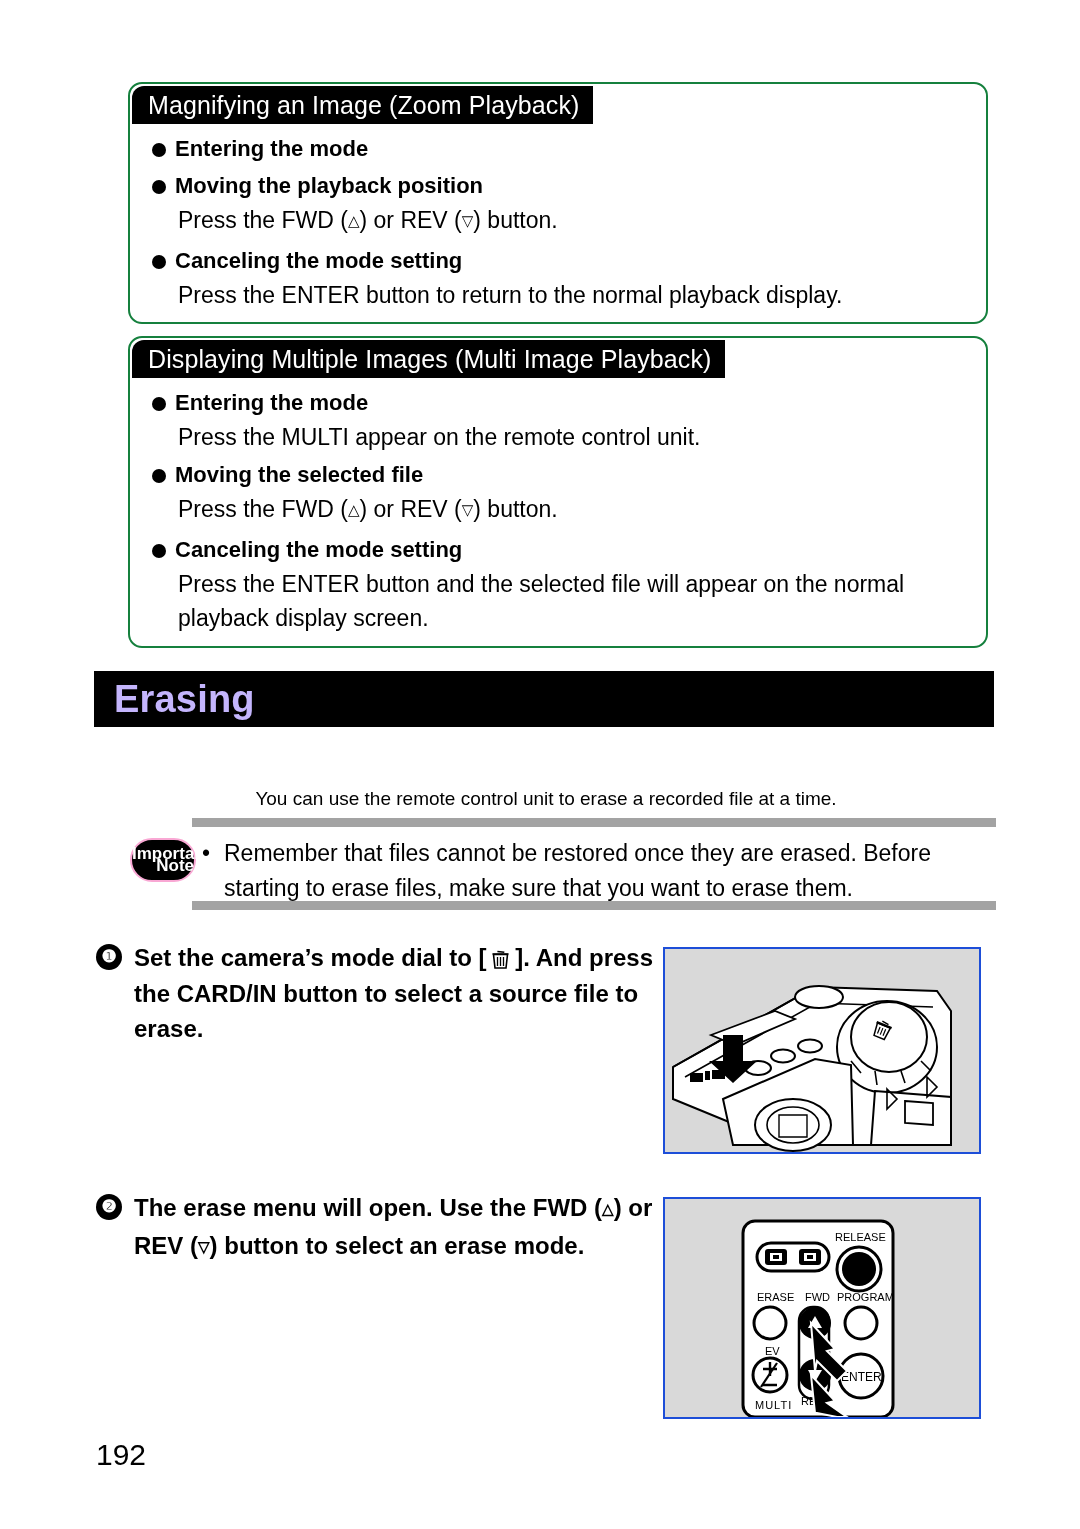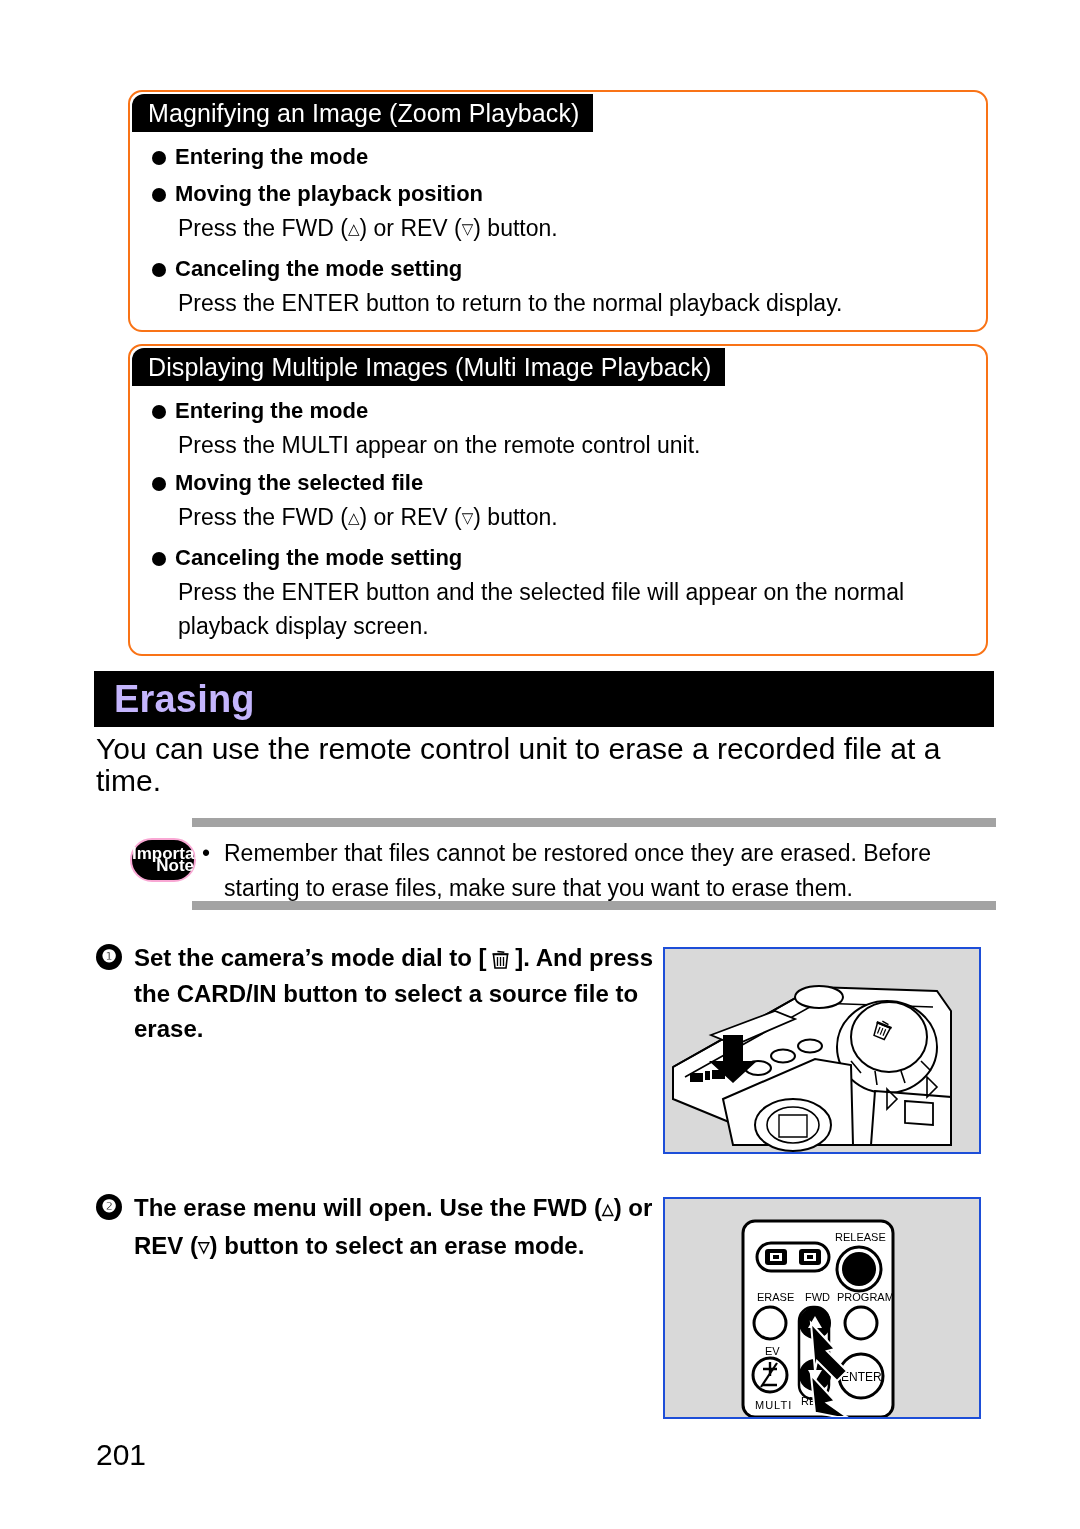--- a/index.html
+++ b/index.html
@@ -12,25 +12,24 @@
     height: 1529px;
     position: relative;
     font-family: "Liberation Sans", sans-serif;
     color: #000000;
     overflow: hidden;
   }
 
   
   .info-box {
     position: absolute;
-    border: 2px solid #f97316;
+    border: 2px solid #15803d;
     border-radius: 14px;
     background: #fff;
     box-sizing: border-box;
-    margin-top: 8px;
   }
   #box-zoom   { left: 128px; top: 82px;  width: 860px; height: 242px; }
   #box-multi  { left: 128px; top: 336px; width: 860px; height: 312px; }
 
   .box-header {
     position: absolute;
     left: 2px;
     top: 2px;
     background: #000;
     color: #fff;
@@ -88,24 +87,25 @@
     font-weight: bold;
     line-height: 56px;
     padding-left: 20px;
     box-sizing: border-box;
     letter-spacing: 0.2px;
   }
 
   #intro-text {
     position: absolute;
     left: 96px;
-    top: 733px;
+    top: 783px;
     width: 900px;
-    font-size: 30px;
+    font-size: 19px;
     line-height: 32px;
+    text-align: center;
   }
 
   
   #note-block { position: absolute; left: 126px; top: 818px; width: 870px; }
   .note-rule {
     position: absolute;
     left: 66px;
     width: 804px;
     height: 9px;
     background: #a3a3a3;
@@ -388,13 +388,13 @@
 
     <g>
       <path d="M146 124 L170 150 L162 152 L182 172 L172 182 L152 162 L150 172 Z" fill="#000" stroke="#fff" stroke-width="2"></path>
     </g>
     <g>
       <path d="M146 176 L170 202 L162 204 L182 218 L172 218 L152 214 L150 214 Z" fill="#000" stroke="#fff" stroke-width="2"></path>
     </g>
   </svg>
 </div>
 
-<div id="page-number">201</div>
+<div id="page-number">192</div>
 
 </body></html>

